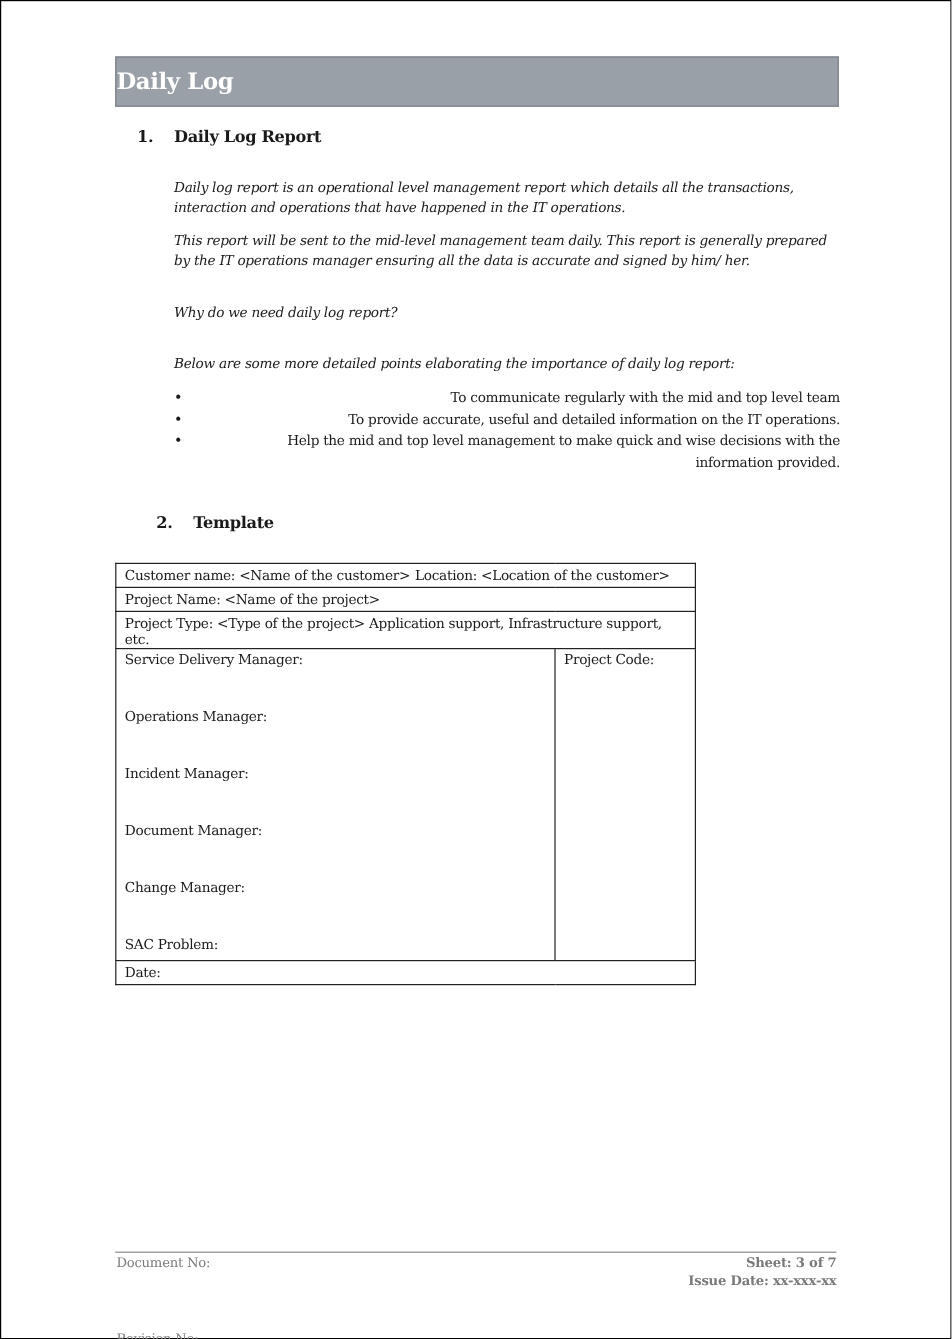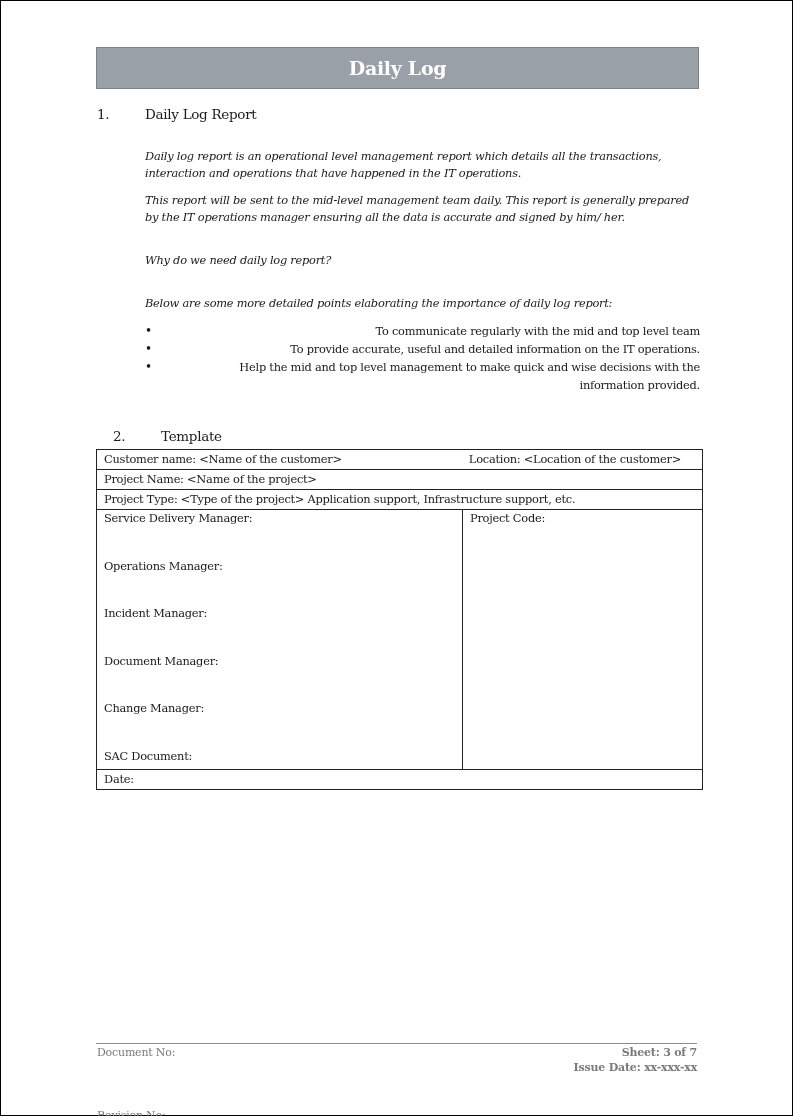--- a/index.html
+++ b/index.html
@@ -15,54 +15,55 @@
     position: absolute; left: 0; top: 0;
     width: 791px; height: 1114px;
     border: 1px solid #000;
     background: #fff;
   }
   .title-bar {
     position: absolute; left: 95px; top: 46px;
     width: 601px; height: 40px;
     background: #9aa0a8;
     border: 1px solid #7d8188;
-    display: flex; align-items: center; justify-content: center;
+    display: flex; align-items: center; 
   }
   .title-bar span {
     color: #ffffff;
     font-family: "DejaVu Serif", serif;
     font-weight: bold;
     font-size: 19px;
     letter-spacing: -0.3px;
   }
   .section-heading {
     position: absolute; left: 96px;
-    font-weight: normal; font-size: 13.5px;
+    font-weight: bold; font-size: 13.5px;
     letter-spacing: -0.3px;
+    text-align: center;
   }
   .section-heading .num { display: inline-block; width: 48px; }
   .para {
     position: absolute; left: 144px; width: 555px;
     font-size: 11.4px; line-height: 17px;
     letter-spacing: -0.25px;
     margin: 0;
     font-style: italic;
   }
   .bullets {
     position: absolute; left: 144px; top: 321px; width: 555px;
     margin: 0; padding: 0; list-style: none;
     font-size: 11.4px; line-height: 18px; letter-spacing: -0.25px;
   }
   .bullets li { display: flex; }
   .bullets .dot { width: 48px; flex: 0 0 48px; font-size: 12px; }
   .bullets .txt { flex: 1; line-height: 18px; text-align: right; }
 
   .tpl {
-    position: absolute; left: 95px; top: 448px;
-    width: 607px;
+    position: absolute; left: 95px; top: 468px;
+    width: 484px;
     border-collapse: collapse;
     font-size: 11.4px; letter-spacing: -0.25px;
   }
   .tpl td {
     border: 1px solid #222;
     padding: 2px 7px 0 7px;
     vertical-align: top;
   }
   .row-h { height: 20px; }
   .split { display: flex; justify-content: space-between; }
@@ -135,21 +136,21 @@
     <tr class="row-h">
       <td colspan="2">Project Type: &lt;Type of the project&gt; Application support, Infrastructure support, etc.</td>
     </tr>
     <tr>
       <td class="mgr-cell" style="width:351px;">
         <div>Service Delivery Manager:</div>
         <div>Operations Manager:</div>
         <div>Incident Manager:</div>
         <div>Document Manager:</div>
         <div>Change Manager:</div>
-        <div style="height:auto;">SAC Document:</div>
+        <div style="height:auto;">SAC Problem:</div>
       </td>
       <td class="mgr-cell">Project Code:</td>
     </tr>
     <tr class="row-h">
       <td colspan="2">Date:</td>
     </tr>
   </tbody>
     </table>
 
   <div class="footer-line"></div>

